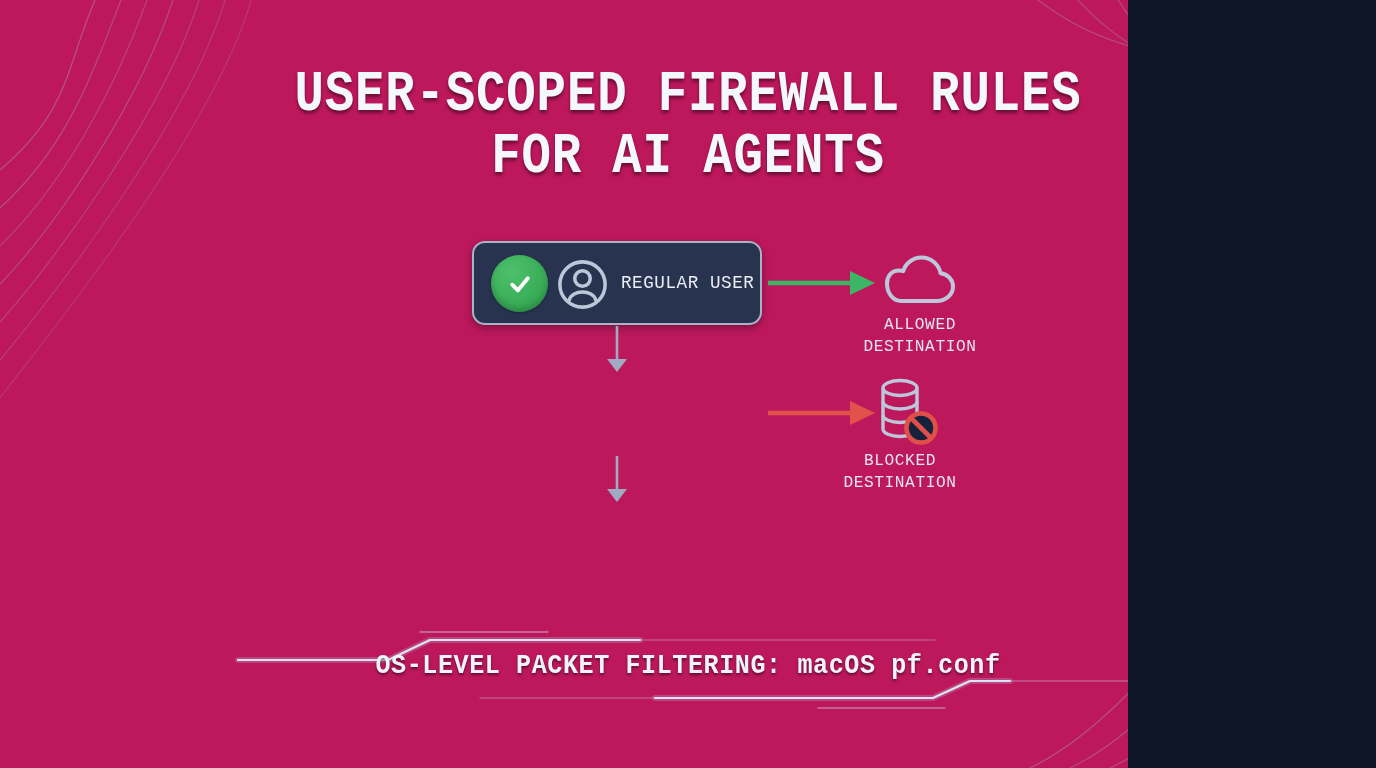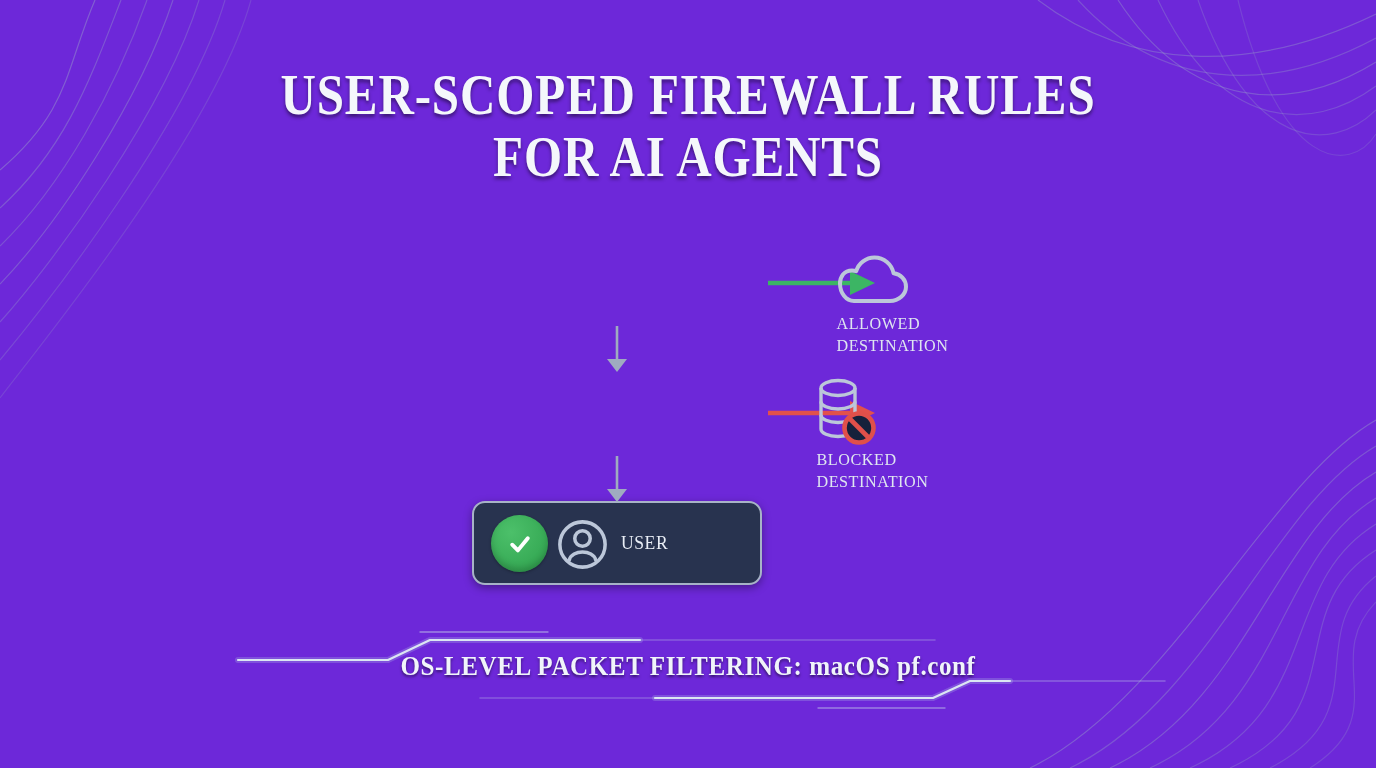--- a/index.html
+++ b/index.html
@@ -1,19 +1,19 @@
 <!DOCTYPE html>
 <html><head>
 <meta charset="utf-8">
 <style>
   html,body{margin:0;padding:0;background:#0e1628;}
   .canvas{
-    position:relative;width:1376px;height:768px;overflow:hidden;
-    background:#6d28d9;
-    font-family:Liberation Serif, serif;
+    position:relative;width:1128px;height:768px;overflow:hidden;
+    background:#be185d;
+    font-family:Liberation Mono, monospace;
   }
   svg.layer{position:absolute;left:0;top:0;pointer-events:none;}
   
   .title{
     position:absolute;left:0;top:64px;width:1376px;
     text-align:center;color:#f4f7fb;font-weight:700;
     font-size:57px;line-height:62px;letter-spacing:1px;
     transform:scaleX(0.86);transform-origin:50% 50%;
     text-shadow:0 3px 4px rgba(0,0,0,0.45);
   }
@@ -30,21 +30,21 @@
   }
   .badge.green{background:radial-gradient(circle at 35% 30%, #4cc06a, #2da04c);}
   .badge.red{background:radial-gradient(circle at 35% 30%, #ef5a50, #d93b33);}
   .node-ico{position:absolute;left:82px;top:15px;width:53px;height:53px;}
   .node-label{
     position:absolute;left:147px;top:0;height:100%;display:flex;align-items:center;
     color:#e9eef6;font-size:18.5px;font-weight:500;letter-spacing:0.6px;
     transform:scaleX(0.95);transform-origin:0 50%;white-space:nowrap;
   }
   
-  .dest{position:absolute;width:176px;text-align:left;}
+  .dest{position:absolute;width:176px;text-align:center;}
   .dest-label{
     color:#dfe6f0;font-size:17px;font-weight:500;line-height:22px;letter-spacing:0.6px;
     transform:scaleX(0.95);transform-origin:50% 0;
   }
   .dest-art{position:relative;display:inline-block;}
   .no-entry{position:absolute;right:-14px;bottom:-2px;}
   
   .banner{
     position:absolute;left:0;top:651px;width:1376px;text-align:center;
     color:#f0f4fa;font-size:27px;font-weight:600;letter-spacing:0.6px;
@@ -96,37 +96,37 @@
       <path d="M1010 681 H1165" stroke="rgba(200,215,235,0.35)" stroke-width="1.5"></path>
       <path d="M818 708 H945" stroke="rgba(200,215,235,0.50)" stroke-width="1.4"></path>
     </g>
   </svg>
 
   <div class="title">
     <div>USER-SCOPED FIREWALL RULES</div>
     <div>FOR AI AGENTS</div>
   </div>
 
-
-
-  <div class="node" style="top:501px;">
+  <div class="node" style="top:241px;">
     <div class="badge green">
       <svg width="34" height="34" viewBox="0 0 48 48">
           <path d="M13 25 L21 33 L35 16" fill="none" stroke="#ffffff" stroke-width="5.5" stroke-linecap="round" stroke-linejoin="round"></path>
         </svg>
     </div>
     <span class="node-ico">
       <svg width="53" height="53" viewBox="0 0 48 48" fill="none" stroke="#bcc7d9" stroke-width="3.2">
         <circle cx="24" cy="24" r="20.5"></circle>
           <circle cx="24" cy="18.5" r="7"></circle>
         <path d="M12 38 C14.5 28.5, 33.5 28.5, 36 38" stroke-linecap="round"></path>
       </svg>
     </span>
-    <span class="node-label">USER</span>
+    <span class="node-label">REGULAR USER</span>
   </div>
+
+
 
   <svg class="layer" width="1376" height="768">
     <g>
       <line x1="617" y1="326" x2="617" y2="360" stroke="#9fabc0" stroke-width="2.6"></line>
       <polygon points="607,359 627,359 617,372" fill="#9fabc0"></polygon>
     </g>
     <g>
       <line x1="617" y1="456" x2="617" y2="490" stroke="#9fabc0" stroke-width="2.6"></line>
       <polygon points="607,489 627,489 617,502" fill="#9fabc0"></polygon>
     </g>

